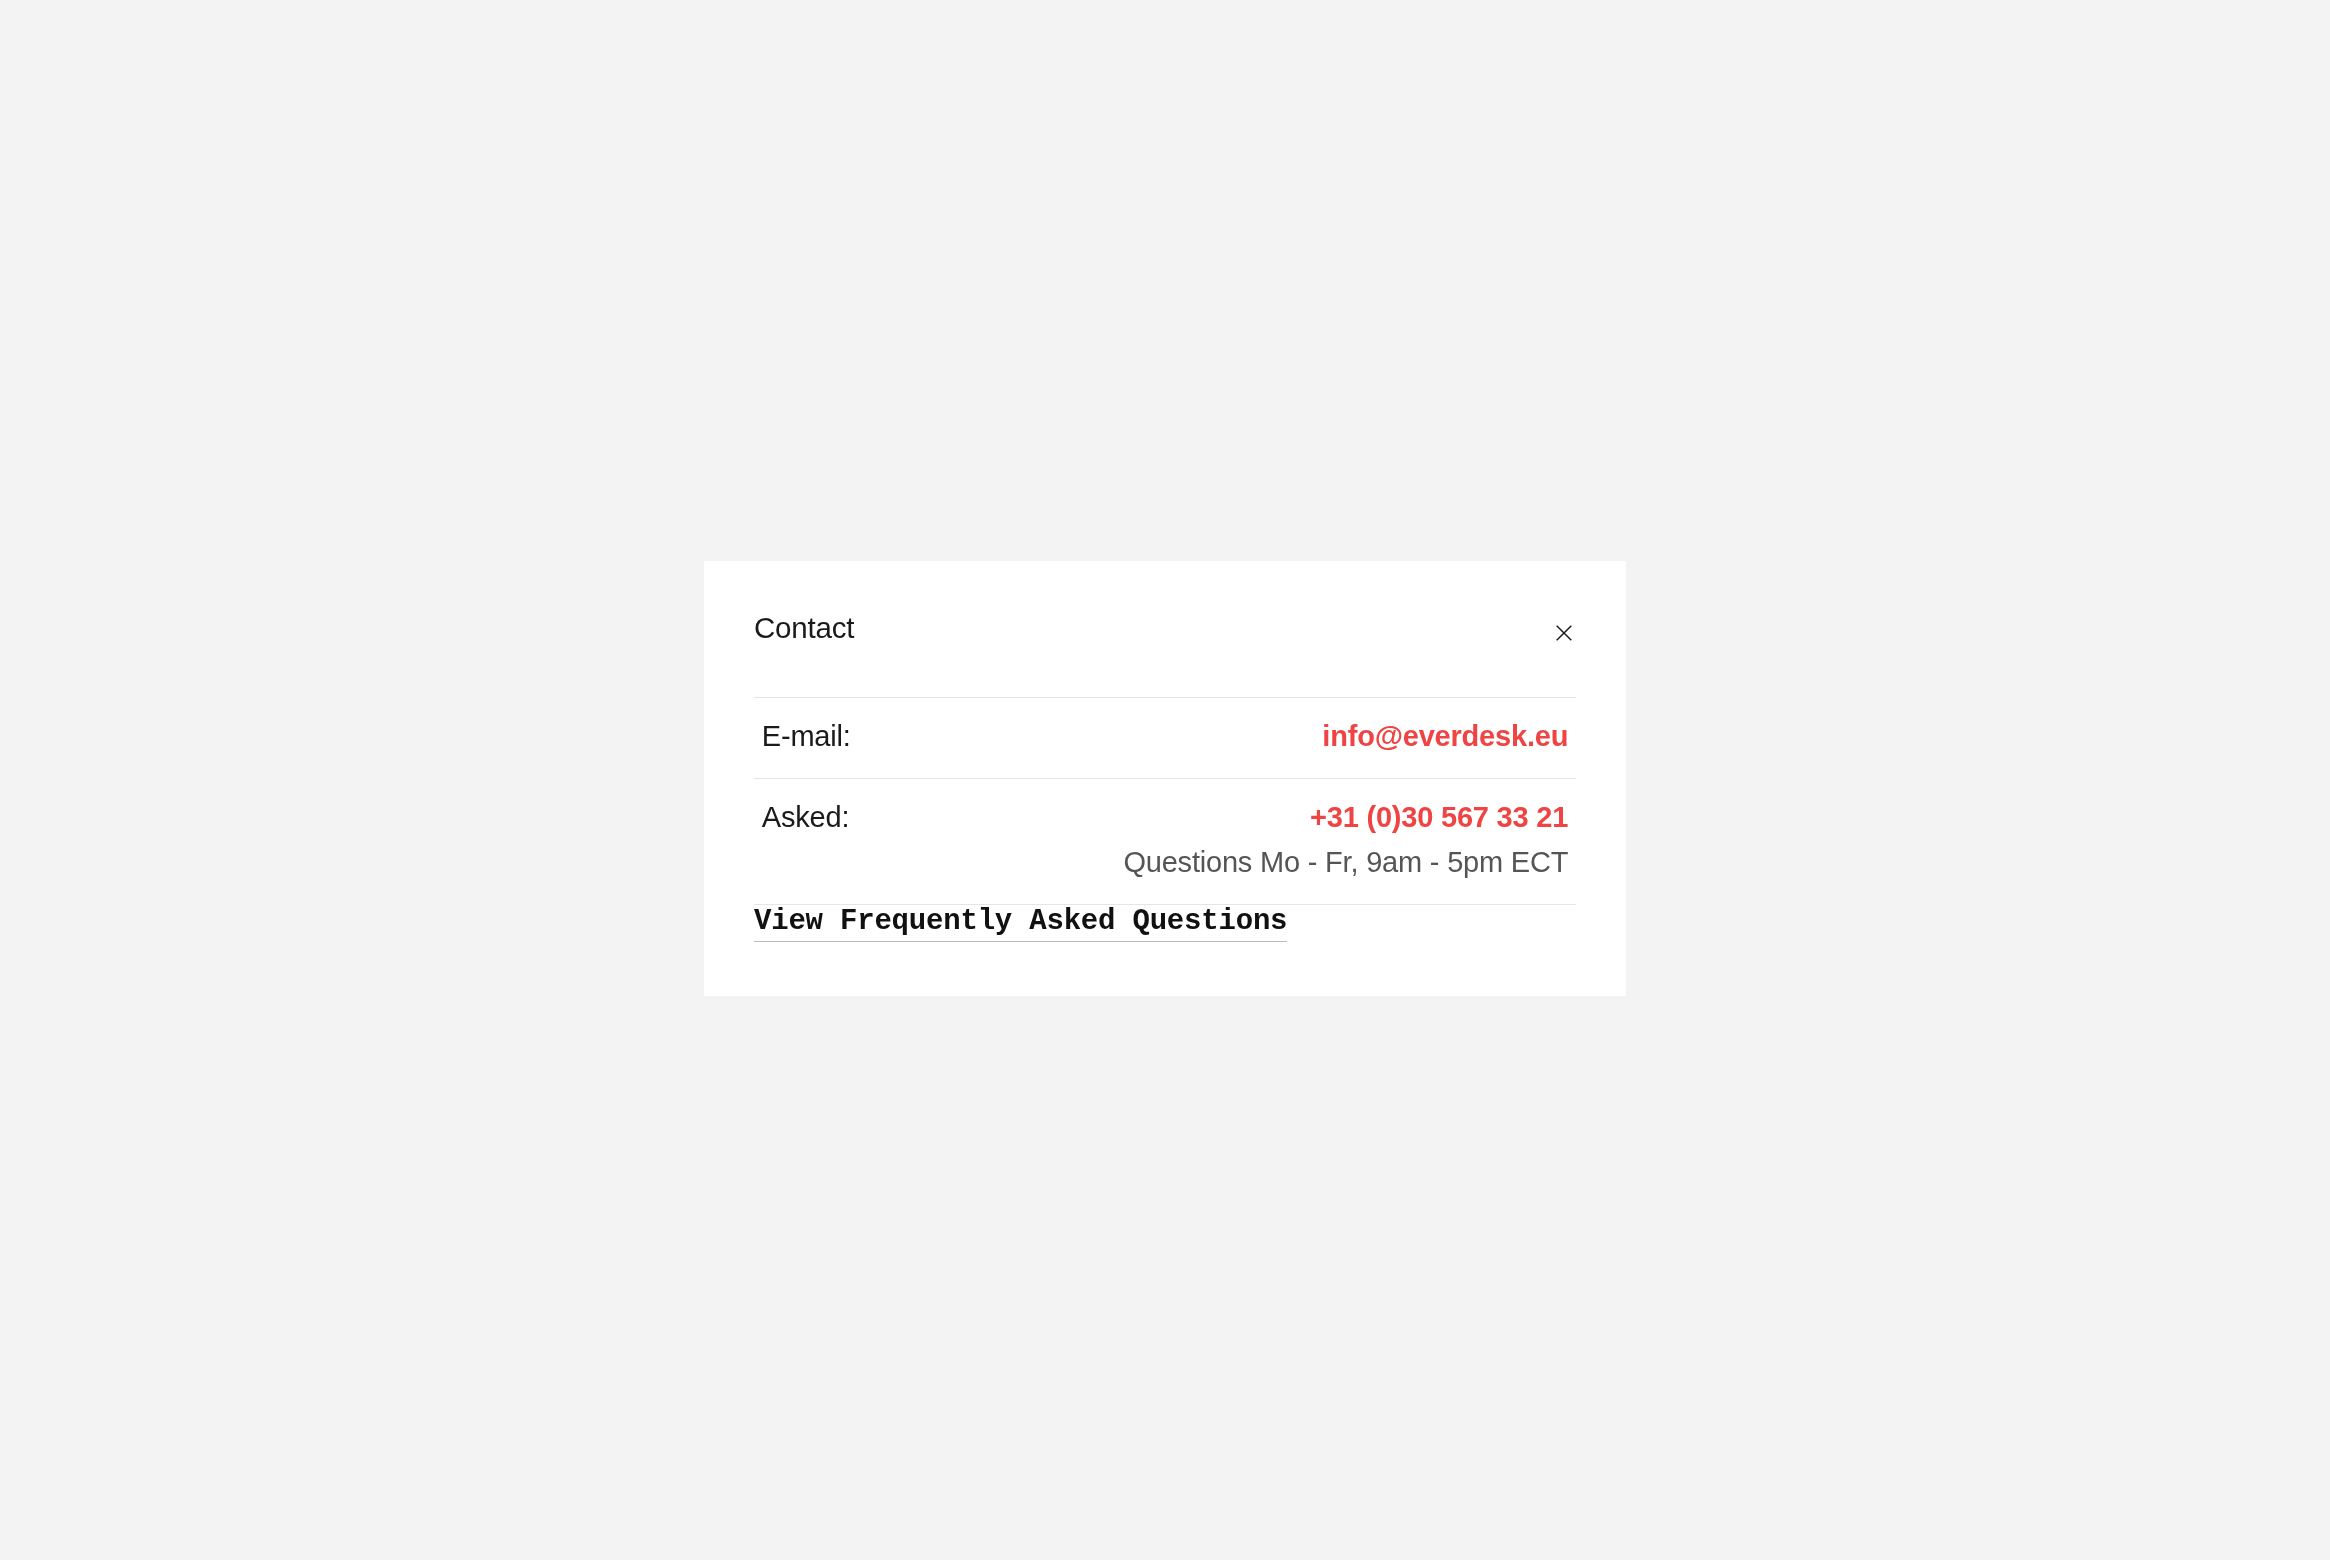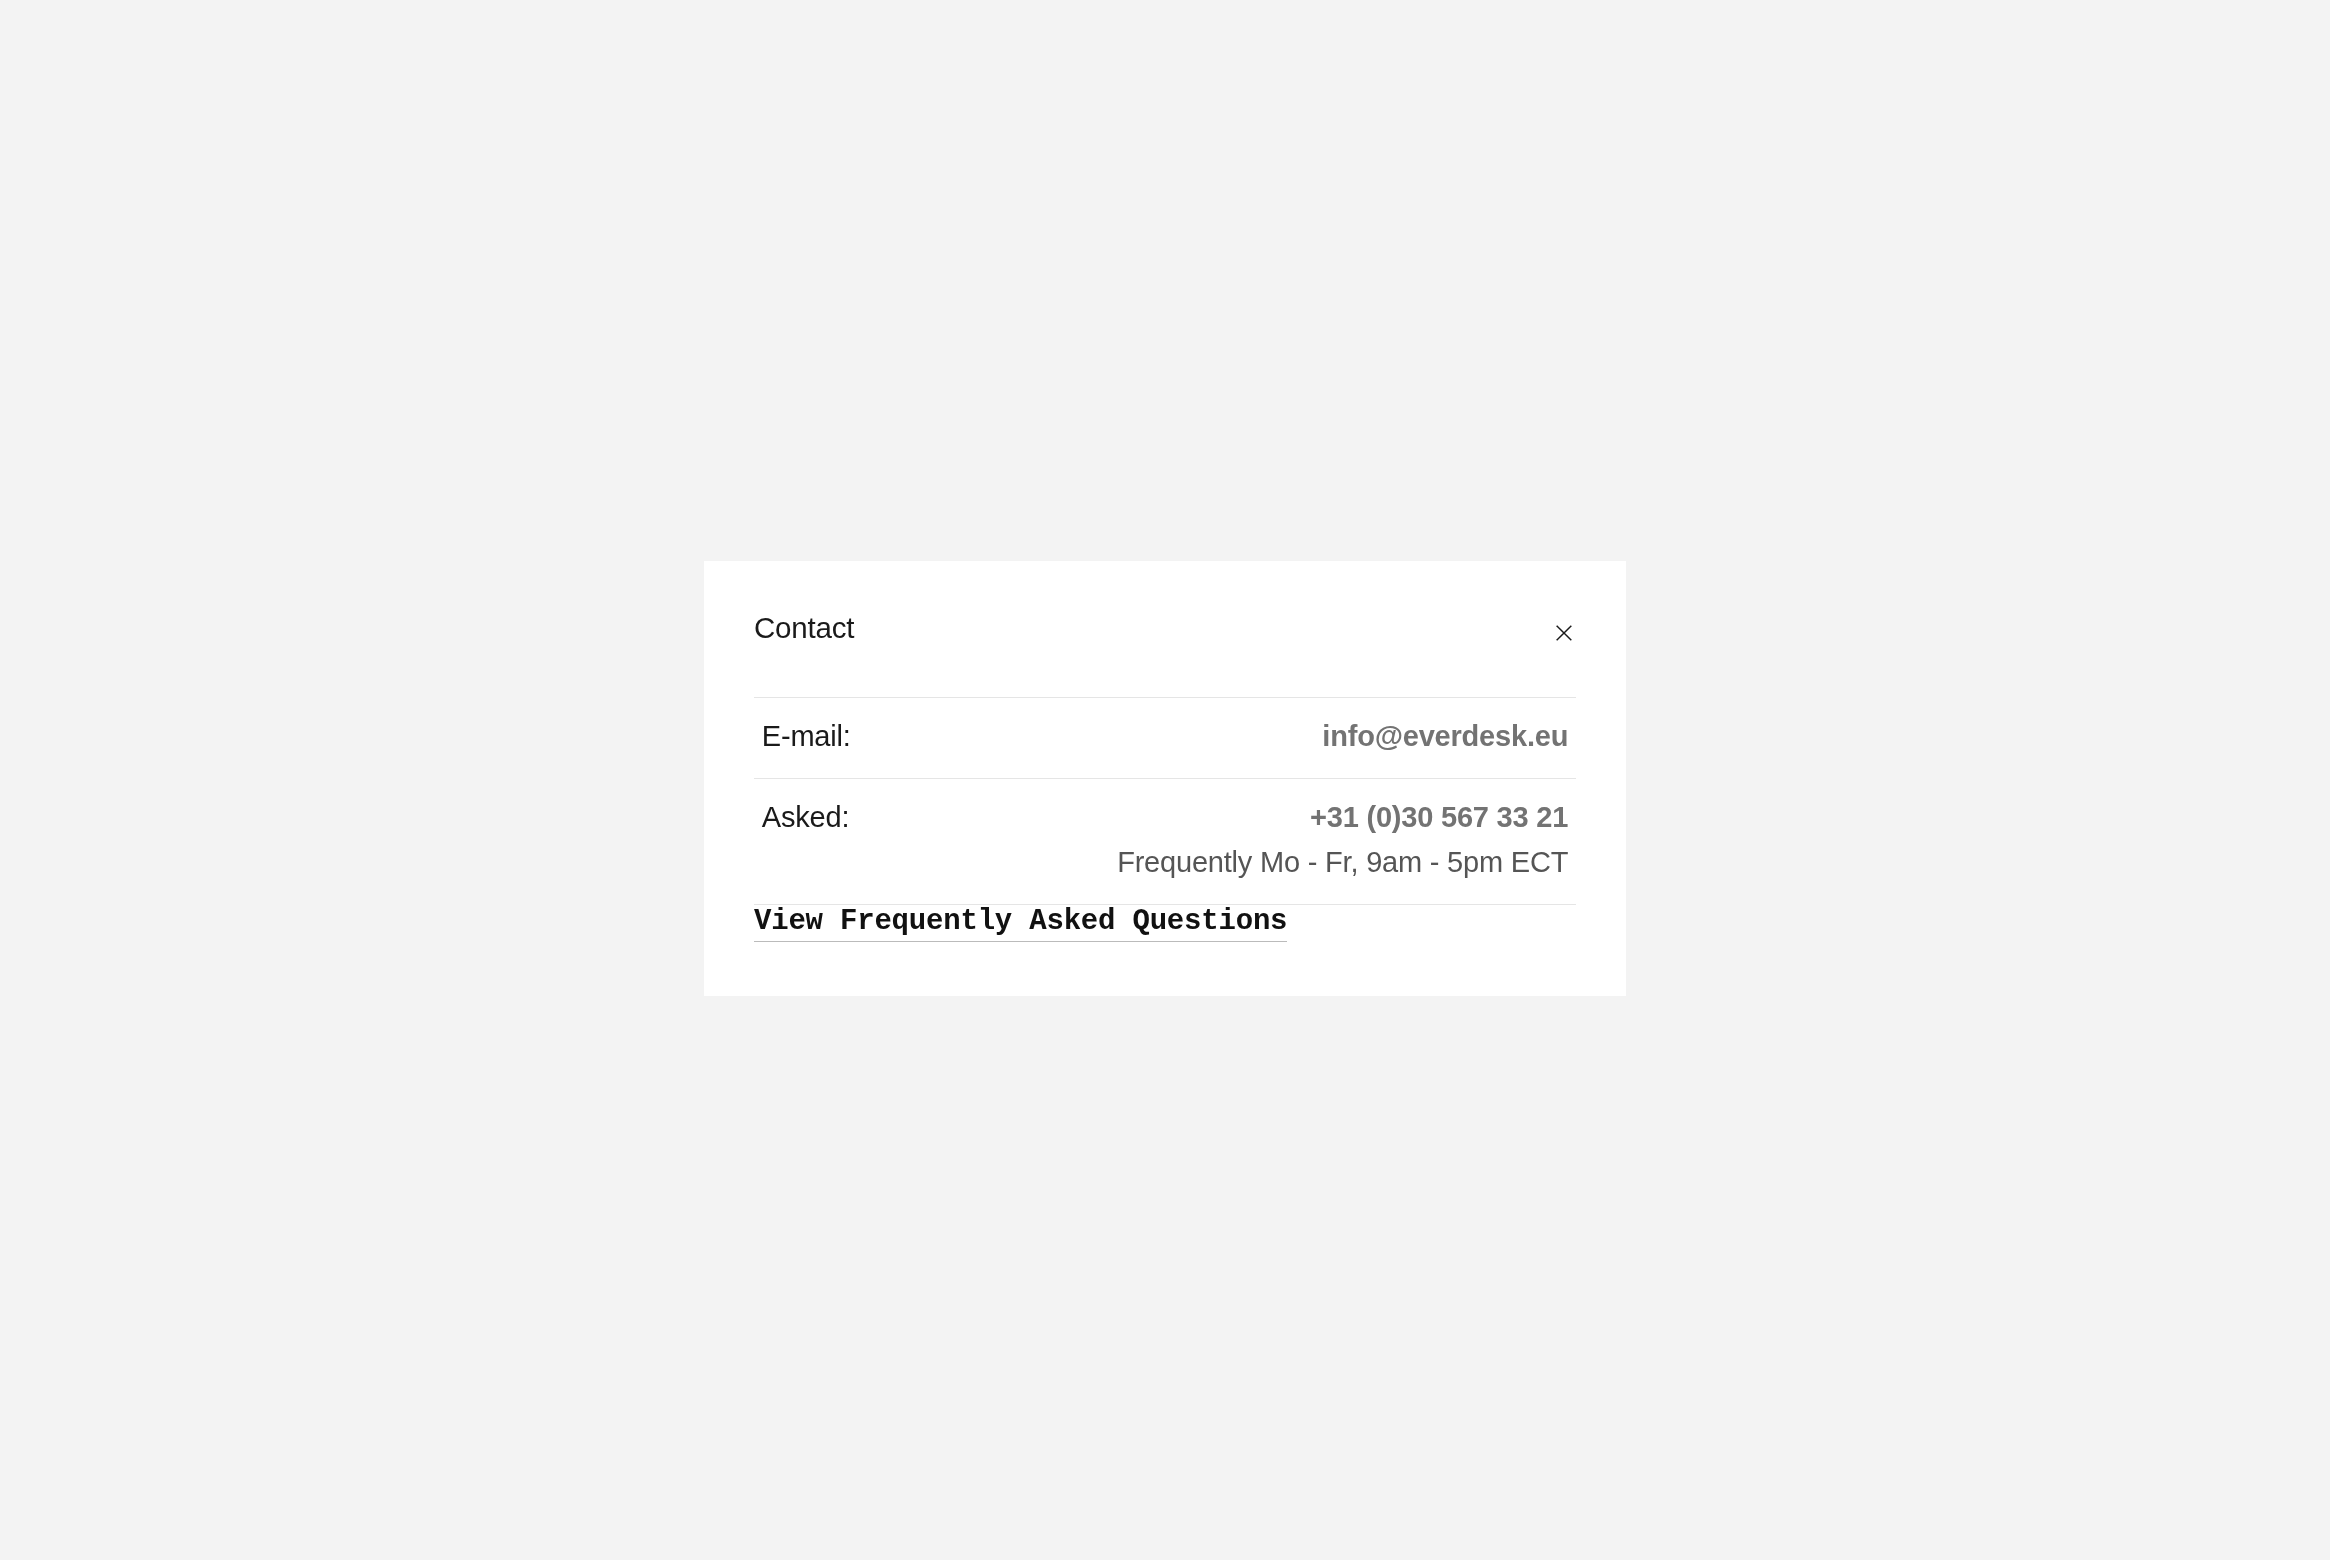--- a/index.html
+++ b/index.html
@@ -82,21 +82,21 @@
       letter-spacing: -0.2px;
     }
 
     .row-value {
       text-align: right;
     }
 
     .row-value-primary {
       font-size: 29px;
       font-weight: 600;
-      color: #737373;
+      color: #ef4444;
       letter-spacing: -0.2px;
     }
 
     .row-value-secondary {
       font-size: 29px;
       font-weight: 400;
       color: #555;
       margin-top: 12.4px;
       letter-spacing: -0.2px;
     }
@@ -132,20 +132,20 @@
       <div class="row-label">E-mail:</div>
       <div class="row-value">
         <div class="row-value-primary">info@everdesk.eu</div>
       </div>
     </div>
 
     <div class="contact-row">
       <div class="row-label">Asked:</div>
       <div class="row-value">
         <div class="row-value-primary">+31 (0)30 567 33 21</div>
-        <div class="row-value-secondary">Frequently Mo - Fr, 9am - 5pm ECT</div>
+        <div class="row-value-secondary">Questions Mo - Fr, 9am - 5pm ECT</div>
       </div>
     </div>
   </div>
 
   <a href="#" class="faq-link">View Frequently Asked Questions</a>
 </div>
 
 
 </body></html>

